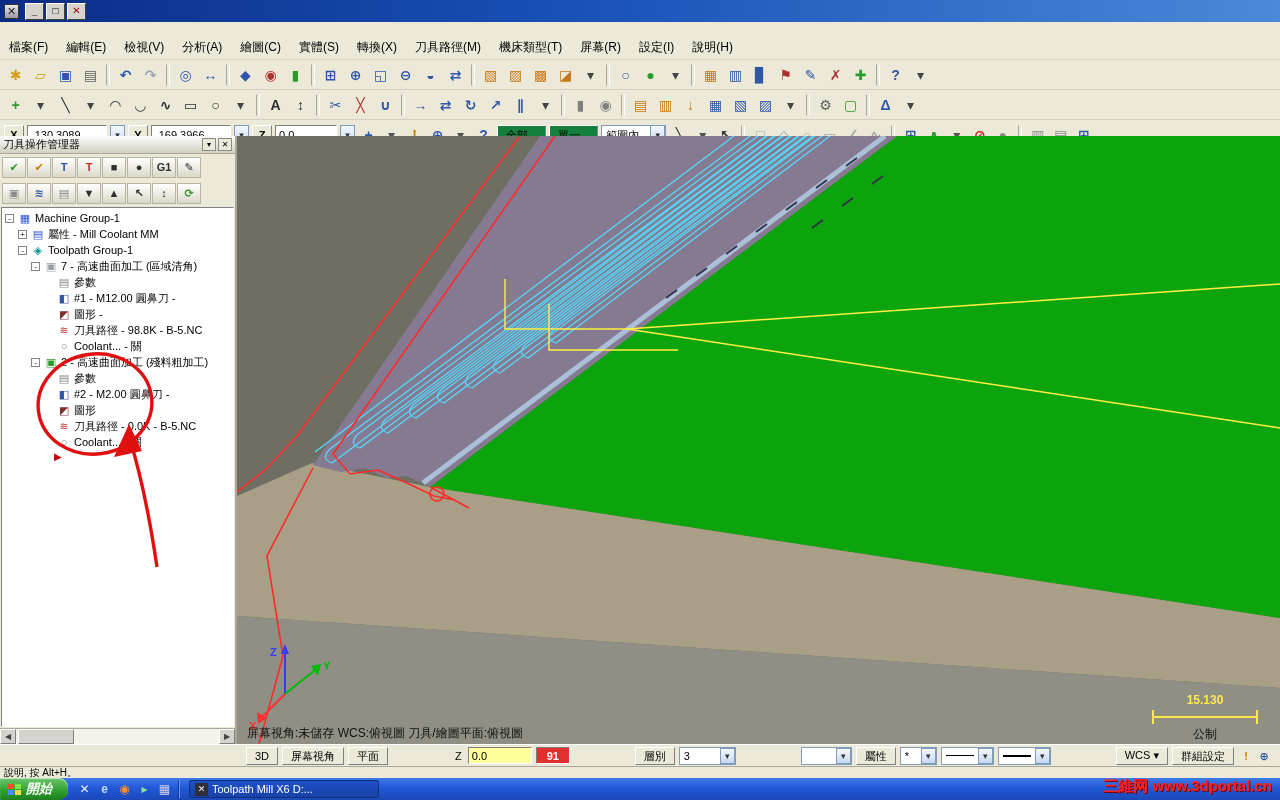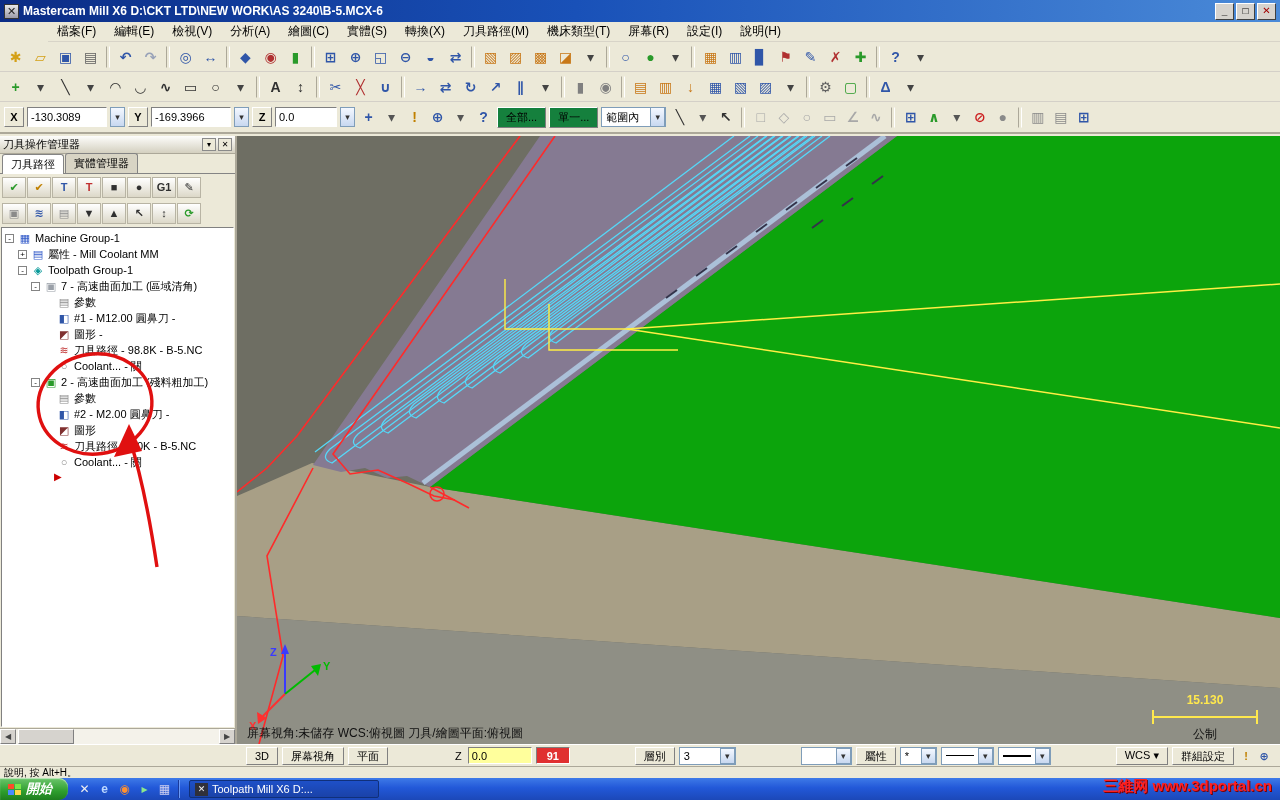--- a/index.html
+++ b/index.html
@@ -22,21 +22,21 @@
   }
   .titletext { flex:1; white-space:nowrap; overflow:hidden; }
   .wbtn {
     width:19px; height:17px; margin-left:2px; background:#d6d3ce;
     border:1px solid; border-color:#fff #404040 #404040 #fff;
     font-size:10px; line-height:14px; text-align:center; color:#000;
   }
   .wbtn.close { color:#a00000; font-weight:bold; }
 
   
-  .menubar { height:20px; display:flex; align-items:center; background:#ece9d8; border-bottom:1px solid #d8d4c8;margin-left:48px; }
+  .menubar { height:38px; display:flex; align-items:flex-end; background:#ece9d8; border-bottom:1px solid #d8d4c8; }
   .menu-item { padding:3px 9px; white-space:nowrap; }
 
   
   .toolbar { height:30px; display:flex; align-items:center; padding:0 3px; background:#ece9d8; border-bottom:1px solid #d4d0c8; }
   .tbi {
     width:25px; height:24px; display:flex; align-items:center; justify-content:center;
     font-size:14px; border:1px solid transparent; flex:0 0 auto; font-weight:bold;
   }
   [data-name="separator"] { width:4px !important; height:22px; border-left:1px solid #aca899; border-right:1px solid #fff; margin:0 3px; padding:0; font-size:0; }
 
@@ -189,21 +189,20 @@
   .watermark {
     position:absolute; right:8px; bottom:4px; z-index:60; color:#ff2020; font-weight:bold; font-size:15px;
     text-shadow:1px 1px 0 #7a0000; white-space:nowrap;
   }
 </style>
 </head>
 <body>
 
 <div class="titlebar" data-name="title-bar">
   <span class="appicon" data-name="app-icon">✕</span>
-  <span class="titletext" data-name="window-title">Mastercam Mill X6  D:\CKT LTD\NEW WORK\AS 3240\B-5.MCX-6</span>
   <span class="wbtn" data-name="minimize-button">_</span>
   <span class="wbtn" data-name="maximize-button">□</span>
   <span class="wbtn close" data-name="close-button">✕</span>
 </div>
 
 <div class="menubar" data-name="menu-bar">
 
     <span class="menu-item" data-name="menu-item">檔案(F)</span>
 
     <span class="menu-item" data-name="menu-item">編輯(E)</span>
@@ -480,26 +479,20 @@
   <div class="panel" data-name="toolpath-operations-panel">
     <div class="phead" data-name="panel-header">
       <span class="ptitle" data-name="panel-title">刀具操作管理器</span>
       <span data-name="panel-header-buttons" style="display:flex;">
 
           <span class="phbtn" data-name="panel-menu-icon" title="panel-menu-icon">▾</span>
 
           <span class="phbtn" data-name="panel-close-icon" title="panel-close-icon">✕</span>
         </span>
     </div>
-    <div class="ptabs" data-name="panel-tabs">
-
-        <span class="ptab active" data-name="tab-toolpaths">刀具路徑</span>
-
-        <span class="ptab" data-name="tab-solids">實體管理器</span>
-      </div>
     <div class="ptb" data-name="operations-toolbar-1">
 
         <span class="ptbi" data-name="select-all-operations" title="select-all-operations" style="color: rgb(42, 154, 42);">✔</span>
 
         <span class="ptbi" data-name="select-dirty-operations" title="select-dirty-operations" style="color: rgb(192, 128, 0);">✔</span>
 
         <span class="ptbi" data-name="regen-selected" title="regen-selected" style="color: rgb(48, 86, 168);">T</span>
 
         <span class="ptbi" data-name="regen-dirty" title="regen-dirty" style="color: rgb(192, 48, 48);">T</span>
 

